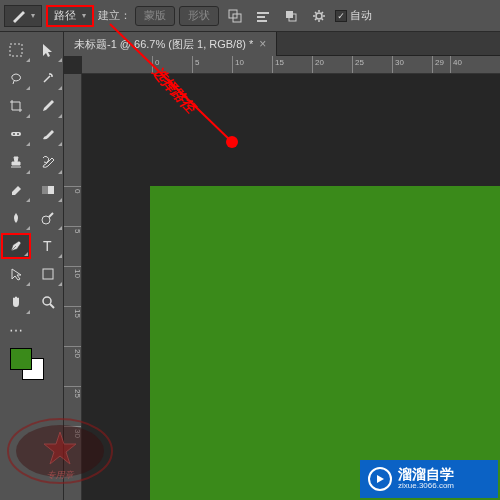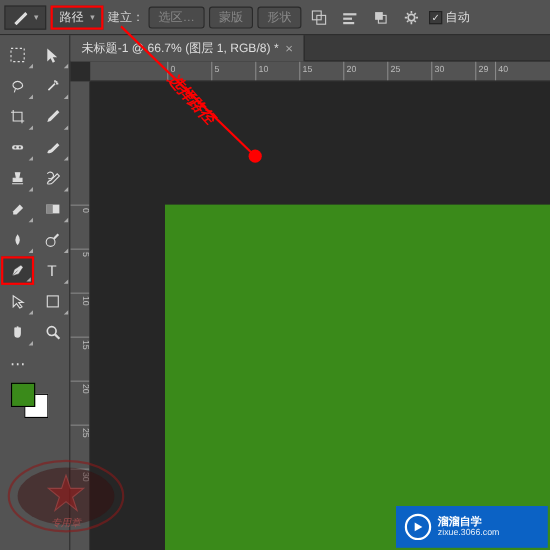--- a/index.html
+++ b/index.html
@@ -21,21 +21,21 @@
   .tools-grid { display: grid; grid-template-columns: 1fr 1fr; gap: 0; }
   .tool-cell { width: 30px; height: 26px; display: flex; align-items: center; justify-content: center; color: #ddd; position: relative; margin: 1px; }
   .tool-cell.highlight { border: 2px solid #ff0000; }
   .tool-cell.selected { background: #3a3a3a; }
   .sub-marker { position: absolute; bottom: 1px; right: 1px; width: 0; height: 0; border-left: 4px solid transparent; border-bottom: 4px solid #aaa; }
   .swatches { padding: 6px 8px; position: relative; height: 44px; }
   .fg-swatch { width: 22px; height: 22px; border: 1px solid #000; position: absolute; top: 4px; left: 10px; }
   .bg-swatch { width: 22px; height: 22px; background: #fff; border: 1px solid #000; position: absolute; top: 14px; left: 22px; }
   
   .doc-area { flex: 1; background: #2b2b2b; position: relative; }
-  .tab-bar { height: 24px; background: #3a3a3a; border-bottom: 1px solid #222; display: flex; align-items: center; }
+  .tab-bar { height: 24px; background: #3a3a3a; border-bottom: 1px solid #222; display: flex; }
   .doc-tab { background: #535353; padding: 0 10px; height: 24px; display: flex; align-items: center; color: #ddd; font-size: 11px; border-right: 1px solid #222; gap: 6px; }
   .close-x { color: #aaa; font-size: 12px; }
   
   .ruler-h { height: 18px; background: #535353; border-bottom: 1px solid #333; position: relative; font-size: 8px; color: #bbb; margin-left: 18px; overflow: hidden; }
   .ruler-container { display: flex; height: calc(100% - 42px); }
   .ruler-v { width: 18px; background: #535353; border-right: 1px solid #333; position: relative; font-size: 8px; color: #bbb; overflow: hidden; }
   .tick-h { position: absolute; top: 0; border-left: 1px solid #888; height: 18px; padding-left: 2px; padding-top: 2px; }
   .tick-v { position: absolute; left: 0; border-top: 1px solid #888; width: 18px; writing-mode: vertical-rl; padding-top: 2px; padding-left: 2px; }
   
   .canvas-zone { flex: 1; background: #262626; position: relative; overflow: hidden; }
@@ -45,39 +45,38 @@
   .anno-line { stroke: #ff0000; stroke-width: 2; }
   .anno-dot { fill: #ff0000; }
   .anno-text { fill: #ff0000; font-size: 14px; font-weight: bold; font-style: italic; }
   
   .watermark-logo { position: absolute; left: 6px; bottom: 12px; width: 108px; height: 74px; opacity: 0.85; z-index: 30; font-style: italic; }
   .watermark-logo svg { width: 100%; height: 100%; }
   
   .brand-badge { position: absolute; right: 2px; bottom: 2px; width: 138px; height: 38px; background: #0b62c5; color: #fff; display: flex; align-items: center; gap: 6px; padding: 0 8px; z-index: 30; }
   .play-icon { width: 24px; height: 24px; border: 2px solid #fff; border-radius: 50%; display: flex; align-items: center; justify-content: center; }
   .brand-text { display: flex; flex-direction: column; line-height: 1.1; }
-  .brand-cn { font-size: 10px; font-weight: bold; }
+  .brand-cn { font-size: 14px; font-weight: bold; }
   .brand-en { font-size: 8px; opacity: 0.9; }
 </style>
 </head>
 <body>
 
 <div class="options-bar">
   <div class="dropdown">
     <svg width="14" height="14" viewBox="0 0 14 14">
         <path d="M2 12 L10 4 L12 6 L4 14 Z M10 4 L12 2 L14 4 L12 6 Z" fill="#ddd"></path>
       </svg>
     <span class="chevron">▾</span>
   </div>
   <div class="dropdown highlight">
     <span>路径</span>
     <span class="chevron">▾</span>
   </div>
   <span class="label-txt">建立：</span>
-  <div class="pill-btn">选区…</div>
   <div class="pill-btn">蒙版</div>
   <div class="pill-btn">形状</div>
   <div class="icon-btn">
       <svg width="16" height="16" viewBox="0 0 16 16">
         <rect x="2" y="2" width="8" height="8" fill="none" stroke="#ccc"></rect>
         <rect x="6" y="6" width="8" height="8" fill="none" stroke="#ccc"></rect>
       </svg>
     </div>
   <div class="icon-btn">
       <svg width="16" height="16" viewBox="0 0 16 16">

